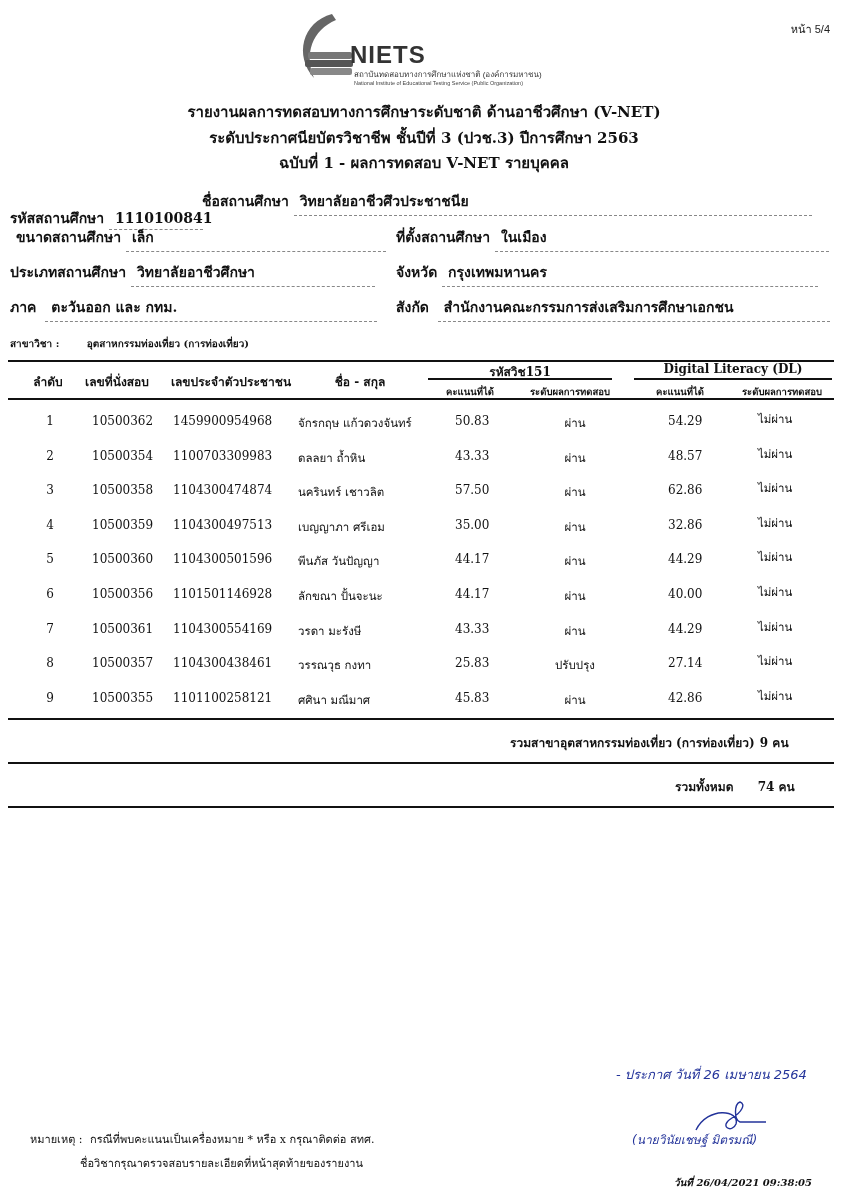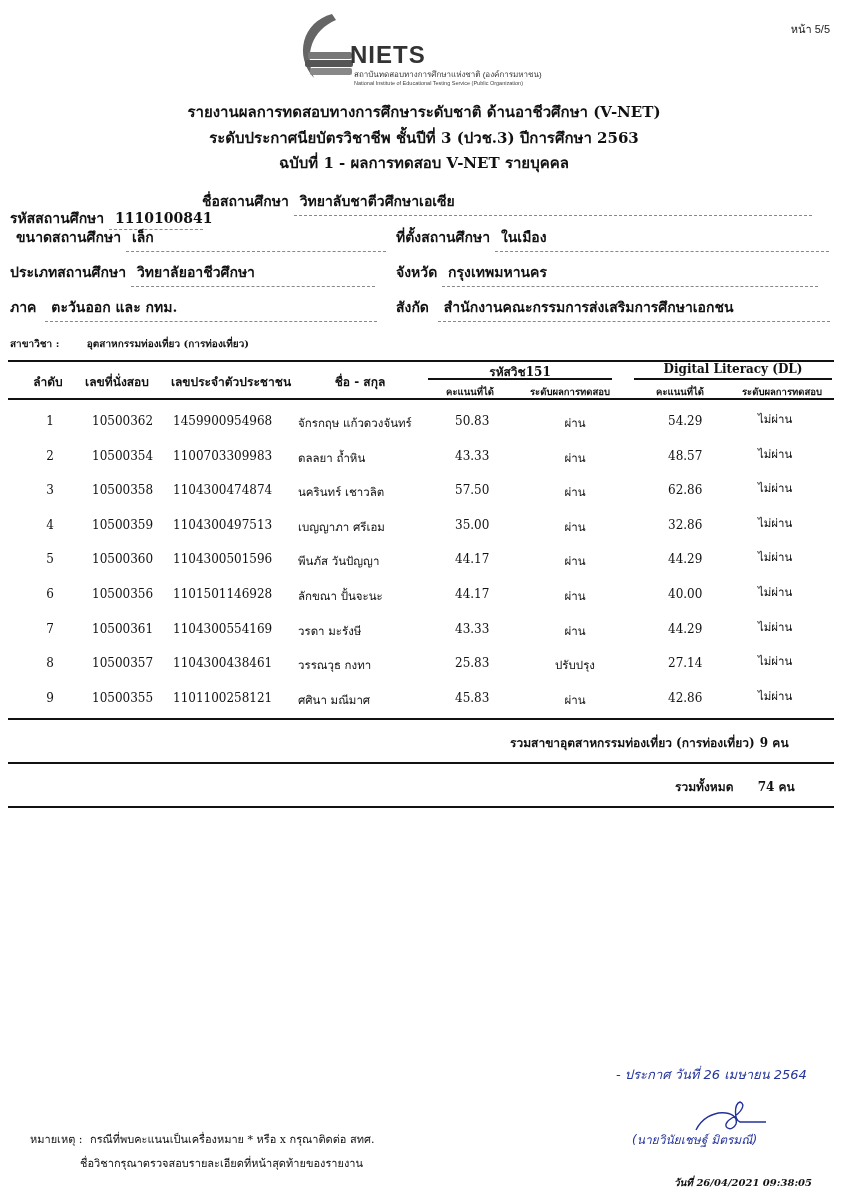--- a/index.html
+++ b/index.html
@@ -42,21 +42,21 @@
 
   .sum { position: absolute; font-size: 12px; font-weight: bold; white-space: nowrap; }
 
   .note { position: absolute; font-size: 11px; white-space: nowrap; }
   .hand { position: absolute; font-family: "DejaVu Sans", sans-serif; font-style: italic; color: #23339a; font-size: 13px; white-space: nowrap; }
   .stamp { position: absolute; right: 36px; top: 1175px; font-size: 10px; font-weight: bold; font-style: italic; }
 </style>
 </head>
 <body>
 
-<div class="abs page-no">หน้า 5/5</div>
+<div class="abs page-no">หน้า 5/4</div>
 
 <div class="abs logo">
   <svg width="70" height="80" style="position:absolute;left:0;top:0">
     <path d="M40 6 C10 14 2 48 22 70 C12 46 20 22 44 12 Z" fill="#666"></path>
     <rect x="16" y="44" width="44" height="7" rx="2" fill="#777"></rect>
     <rect x="13" y="52" width="48" height="7" rx="2" fill="#555"></rect>
     <rect x="18" y="60" width="42" height="7" rx="2" fill="#888"></rect>
   </svg>
   <span class="niets">NIETS</span>
   <span class="sub1">สถาบันทดสอบทางการศึกษาแห่งชาติ (องค์การมหาชน)</span>
@@ -66,21 +66,21 @@
 <div class="abs title t1">รายงานผลการทดสอบทางการศึกษาระดับชาติ  ด้านอาชีวศึกษา (V-NET)</div>
 <div class="abs title t2">ระดับประกาศนียบัตรวิชาชีพ ชั้นปีที่ 3 (ปวช.3)   ปีการศึกษา 2563</div>
 <div class="abs title t3">ฉบับที่ 1 - ผลการทดสอบ V-NET รายบุคคล</div>
 
 <div class="abs info-row" style="left:10px;top:190px;margin-top:17px;">
   <span>รหัสสถานศึกษา</span>
   <span class="info-val" style="width:82px;">1110100841</span>
 </div>
 <div class="abs info-row" style="left:202px;top:190px;">
   <span>ชื่อสถานศึกษา</span>
-  <span class="info-val" style="width:506px;">วิทยาลับชาตีวศึกษาเอเซีย</span>
+  <span class="info-val" style="width:506px;">วิทยาลัยอาชีวศึวประชาชนีย</span>
 </div>
 
 <div class="abs info-row" style="left:16px;top:226px;">
   <span>ขนาดสถานศึกษา</span>
   <span class="info-val" style="width:248px;">เล็ก</span>
 </div>
 <div class="abs info-row" style="left:396px;top:226px;">
   <span>ที่ตั้งสถานศึกษา</span>
   <span class="info-val" style="width:322px;">ในเมือง</span>
 </div>

